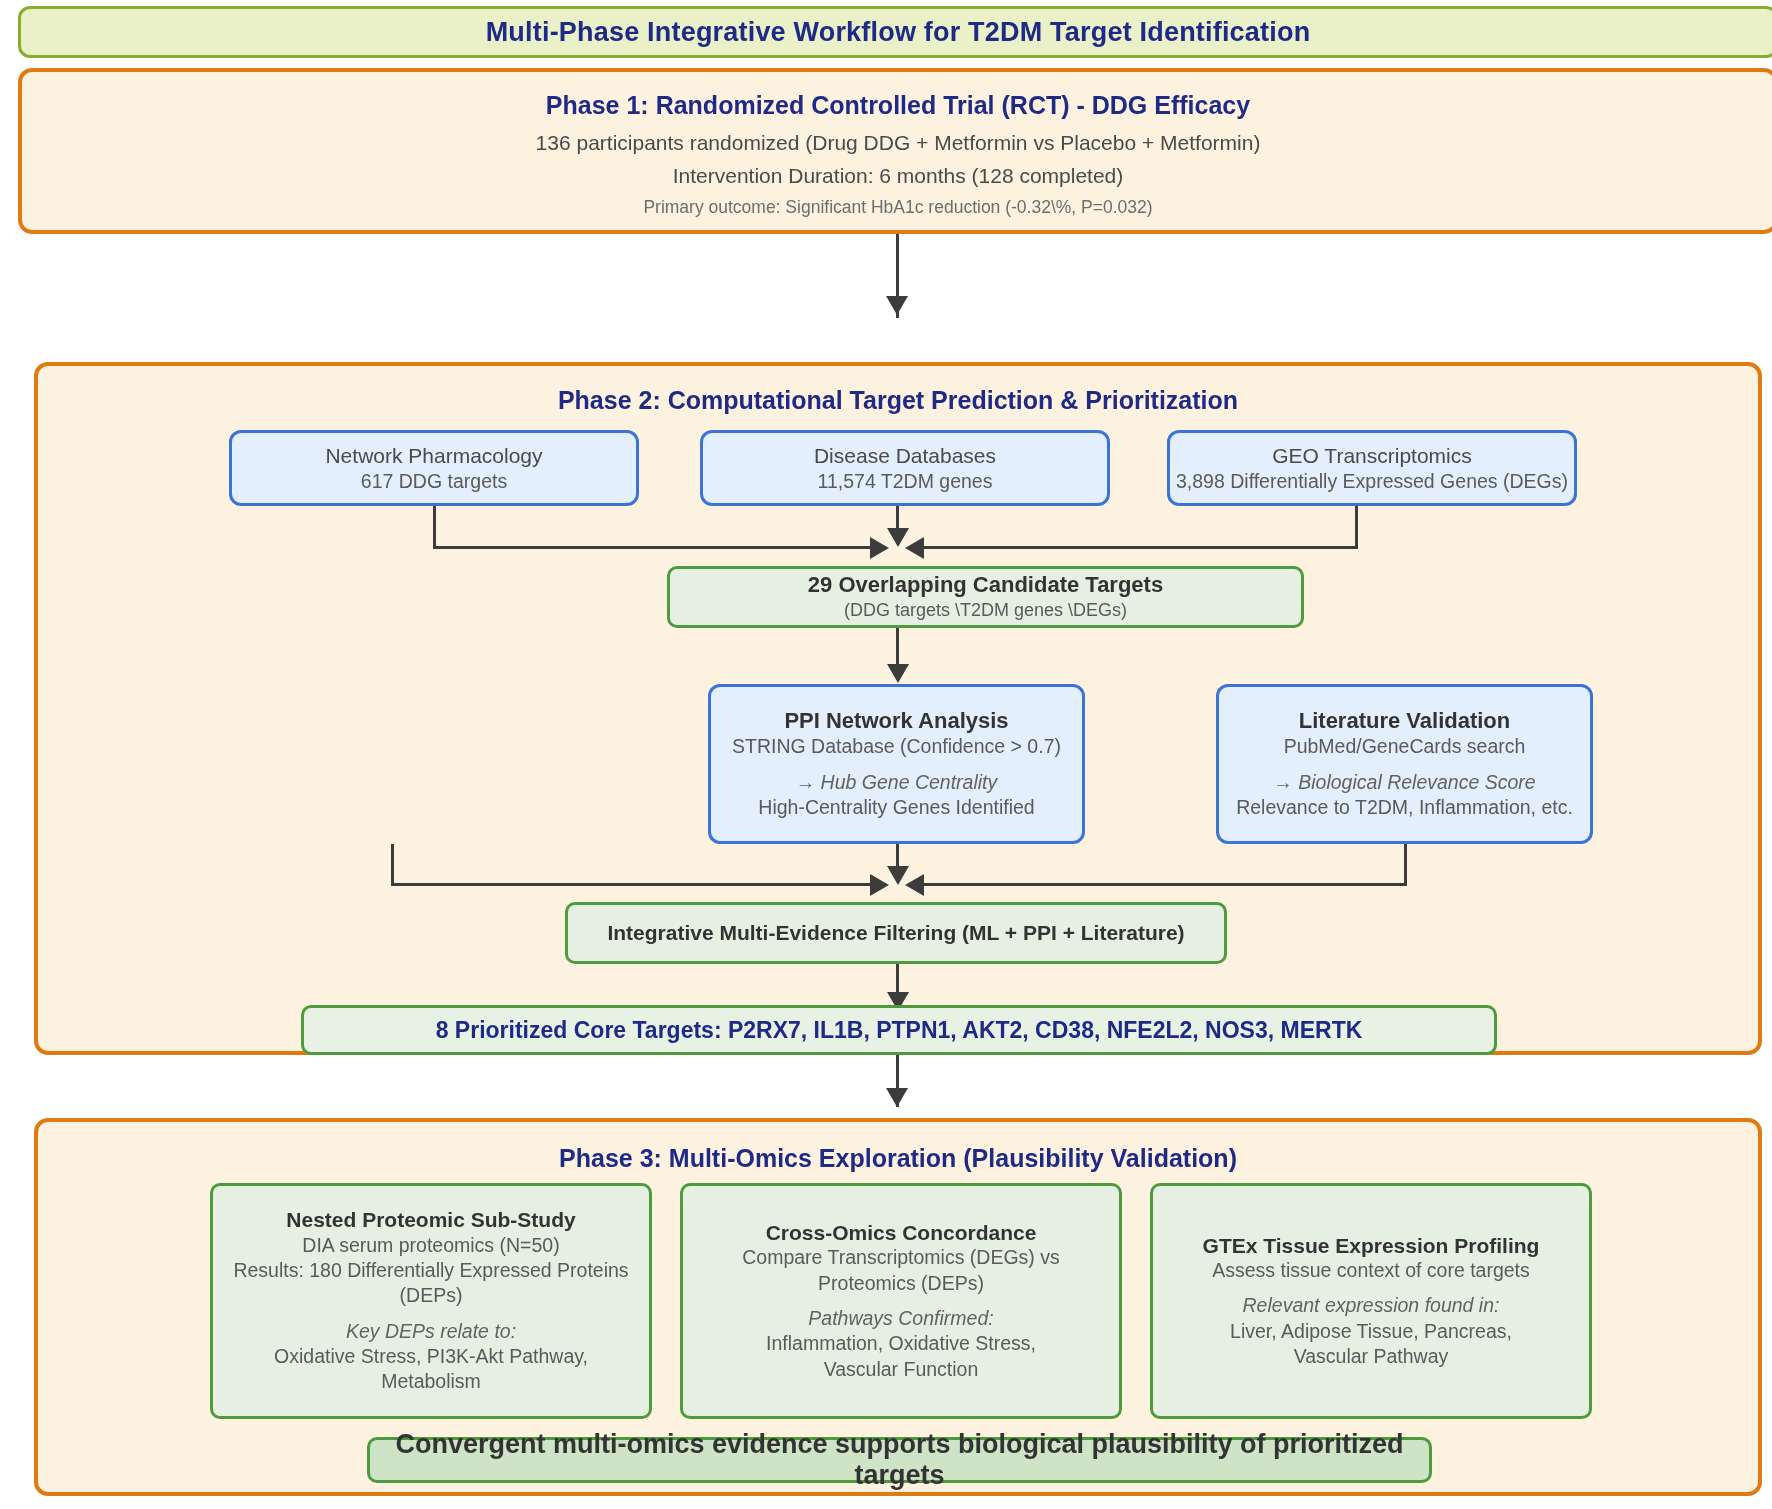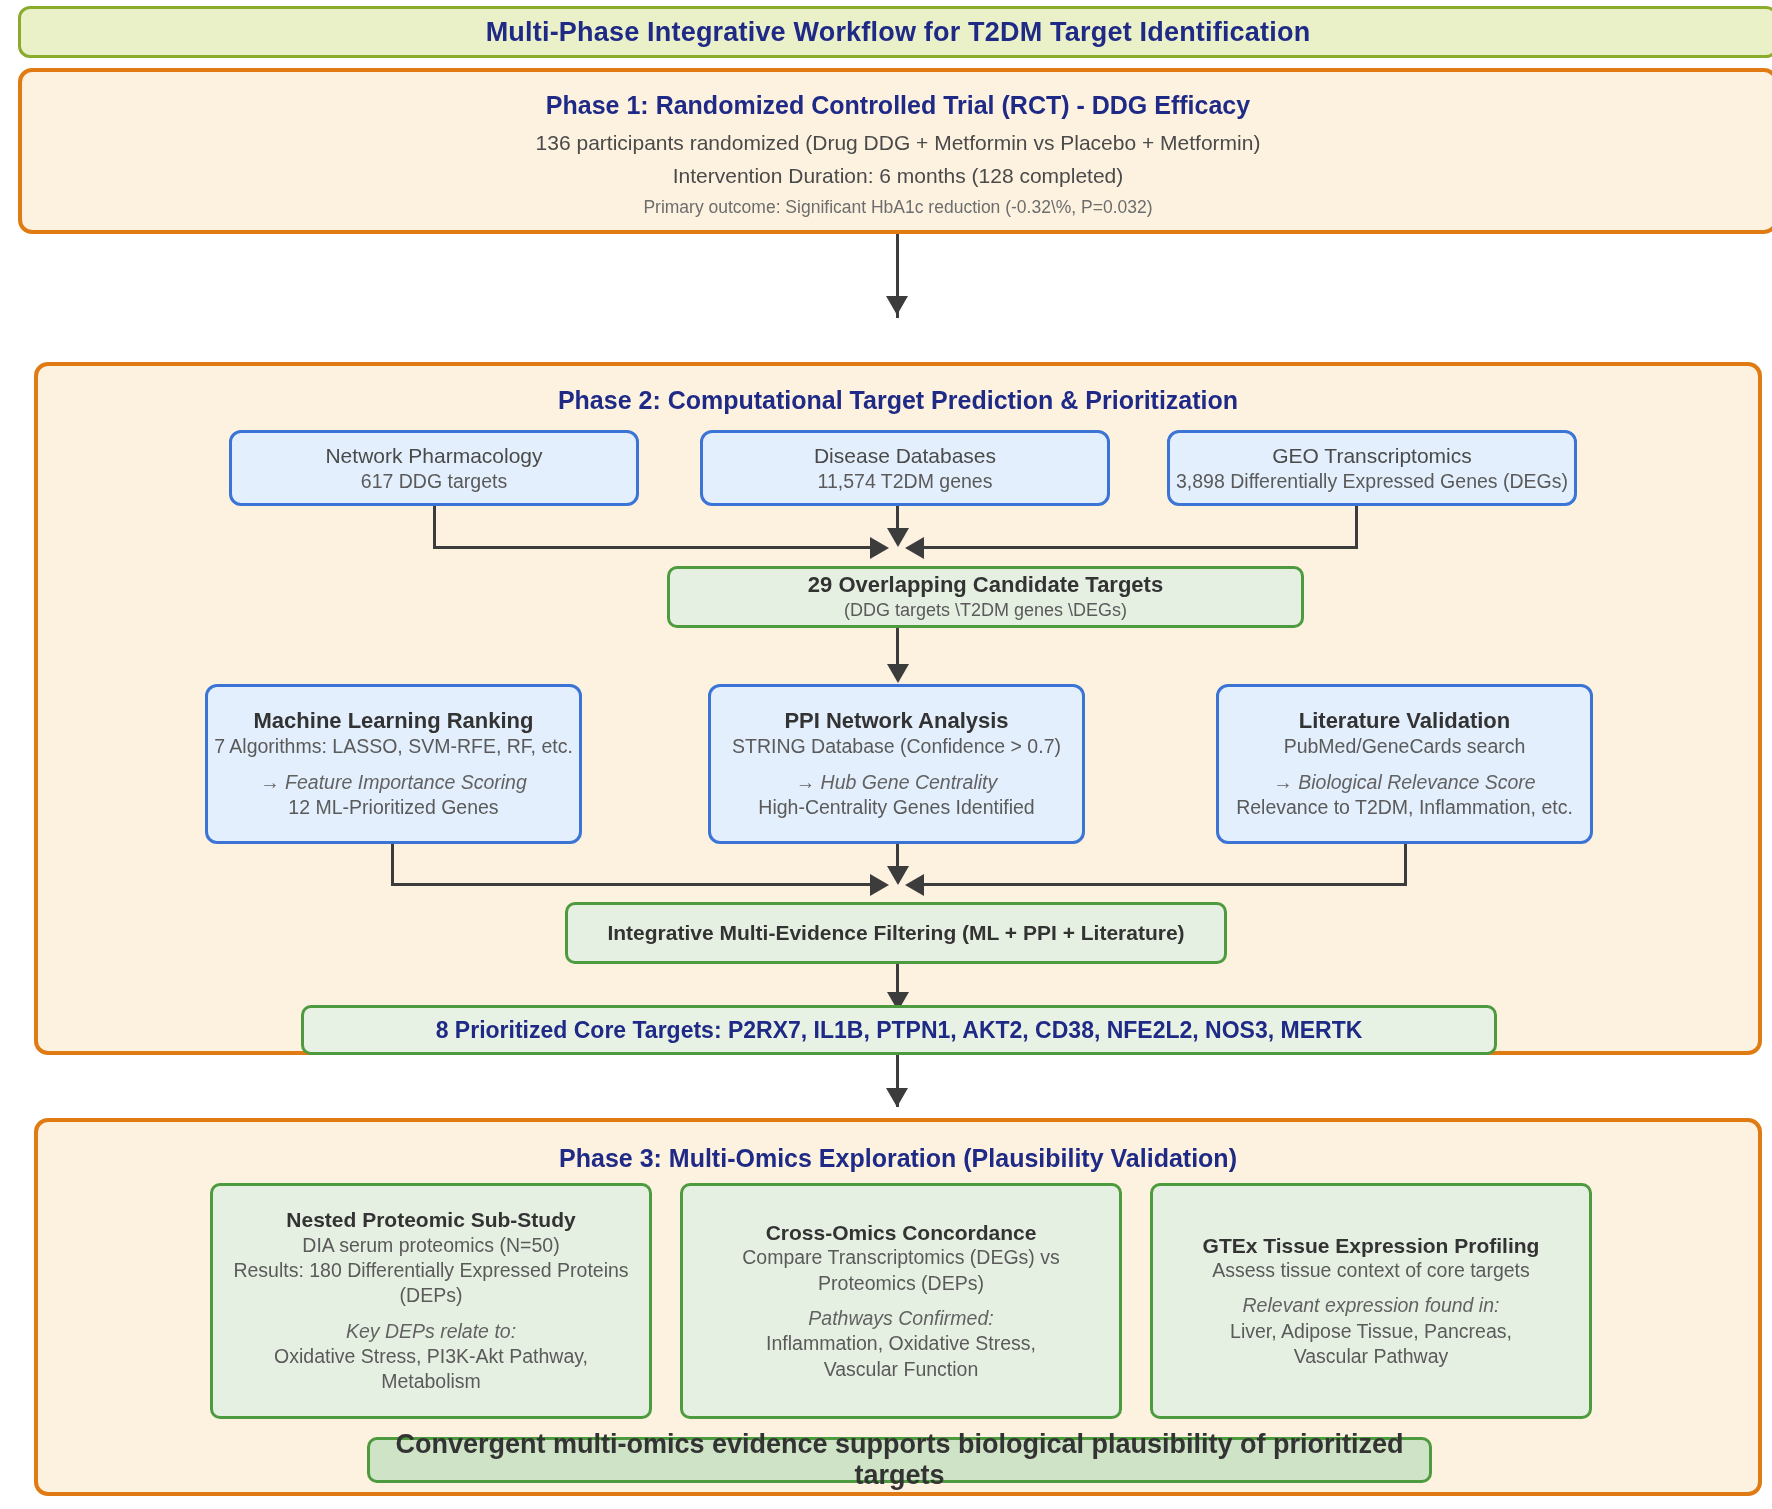--- a/index.html
+++ b/index.html
@@ -113,27 +113,20 @@
   <div class="arw arw-left" style="left:893px;top:537px;"></div>
 
   <div class="box greenbox" style="left:618px;top:566px;width:637px;height:62px;margin-left:37px;">
     <div class="hd">29 Overlapping Candidate Targets</div>
     <div class="sub" style="font-size:18px;">(DDG targets \T2DM genes \DEGs)</div>
   </div>
 
   <div class="ln vln" style="left:884px;top:628px;height:48px;"></div>
   <div class="arw arw-down" style="left:875px;top:664px;"></div>
 
-  <div class="box bluebox" style="left:193px;top:684px;width:377px;height:160px;">
-    <div class="hd">Machine Learning Ranking</div>
-    <div class="sub">7 Algorithms: LASSO, SVM-RFE, RF, etc.</div>
-    <div class="gap"></div>
-    <div class="sub it">→ Feature Importance Scoring</div>
-    <div class="sub">12 ML-Prioritized Genes</div>
-  </div>
 
   <div class="box bluebox" style="left:696px;top:684px;width:377px;height:160px;align-items:center;">
     <div class="hd">PPI Network Analysis</div>
     <div class="sub">STRING Database (Confidence &gt; 0.7)</div>
     <div class="gap"></div>
     <div class="sub it">→ Hub Gene Centrality</div>
     <div class="sub">High-Centrality Genes Identified</div>
   </div>
 
   <div class="box bluebox" style="left:1204px;top:684px;width:377px;height:160px;">

